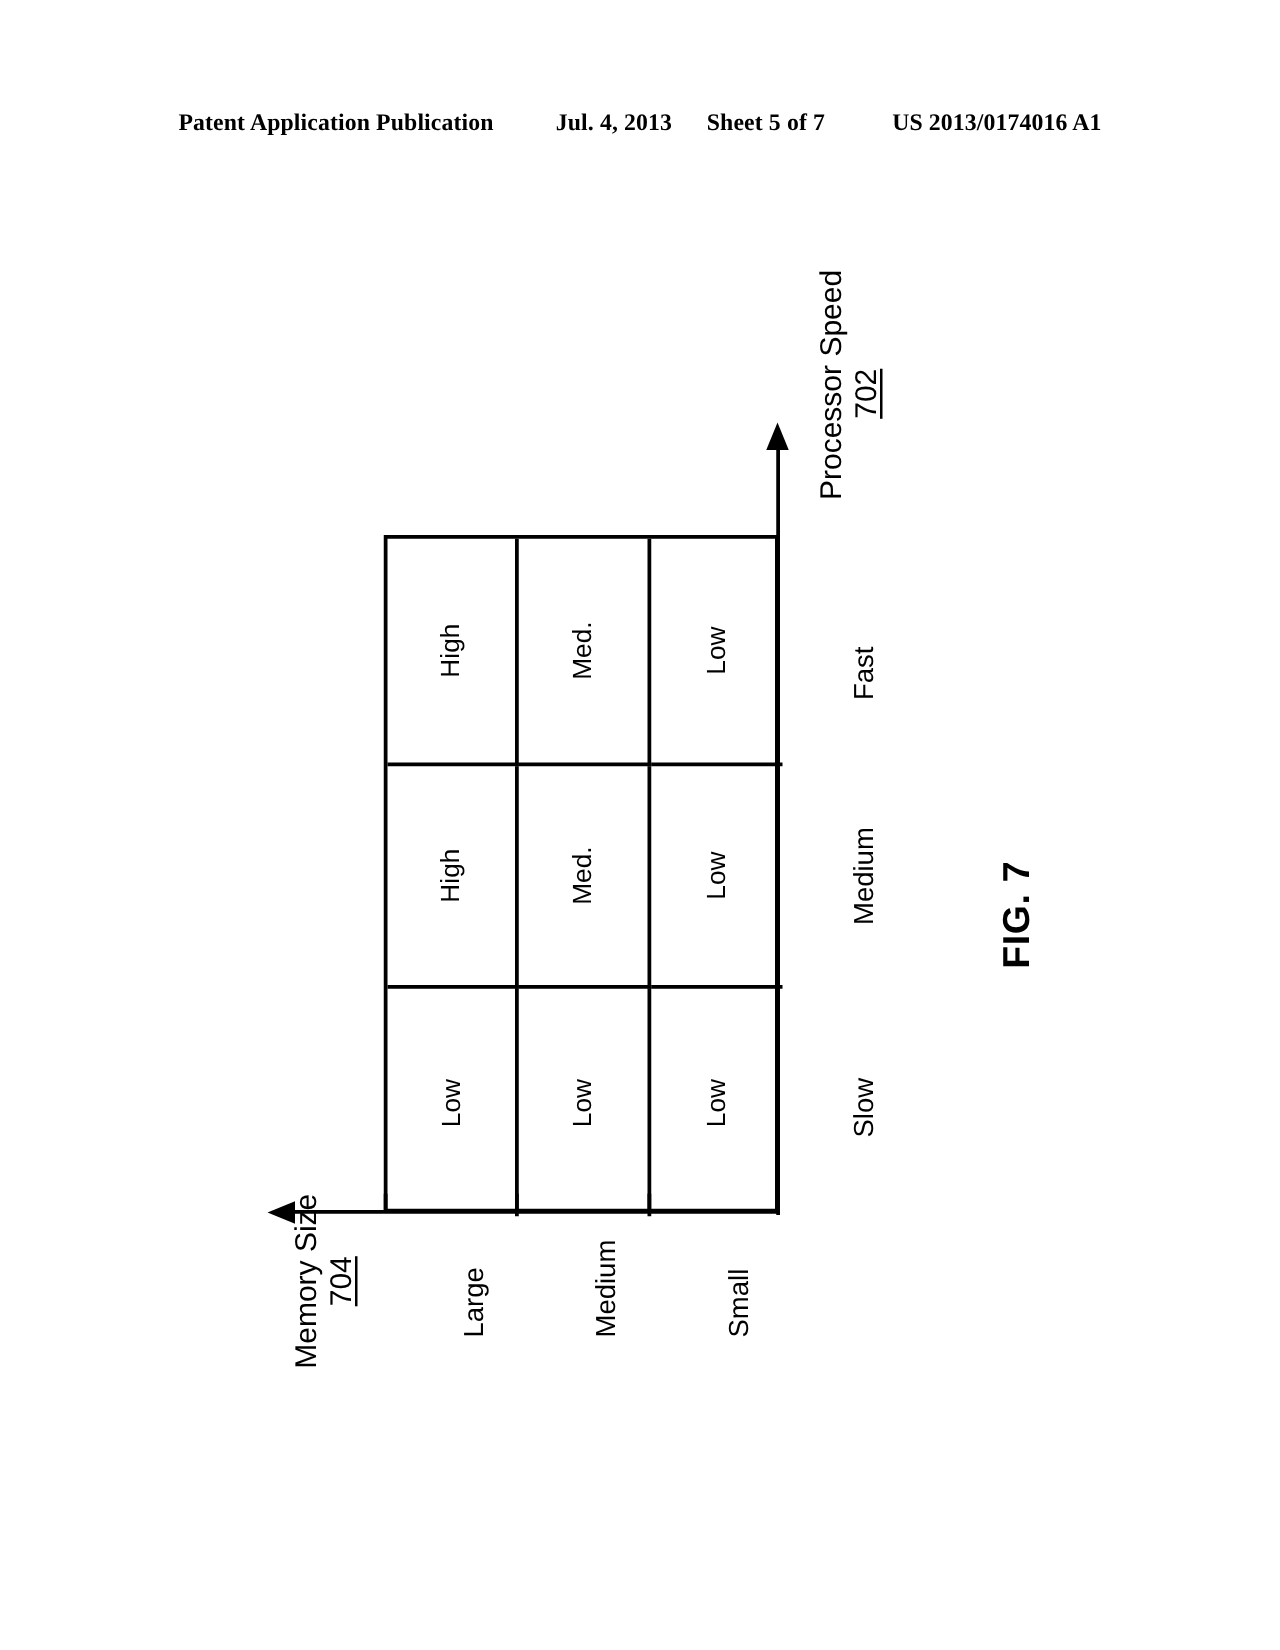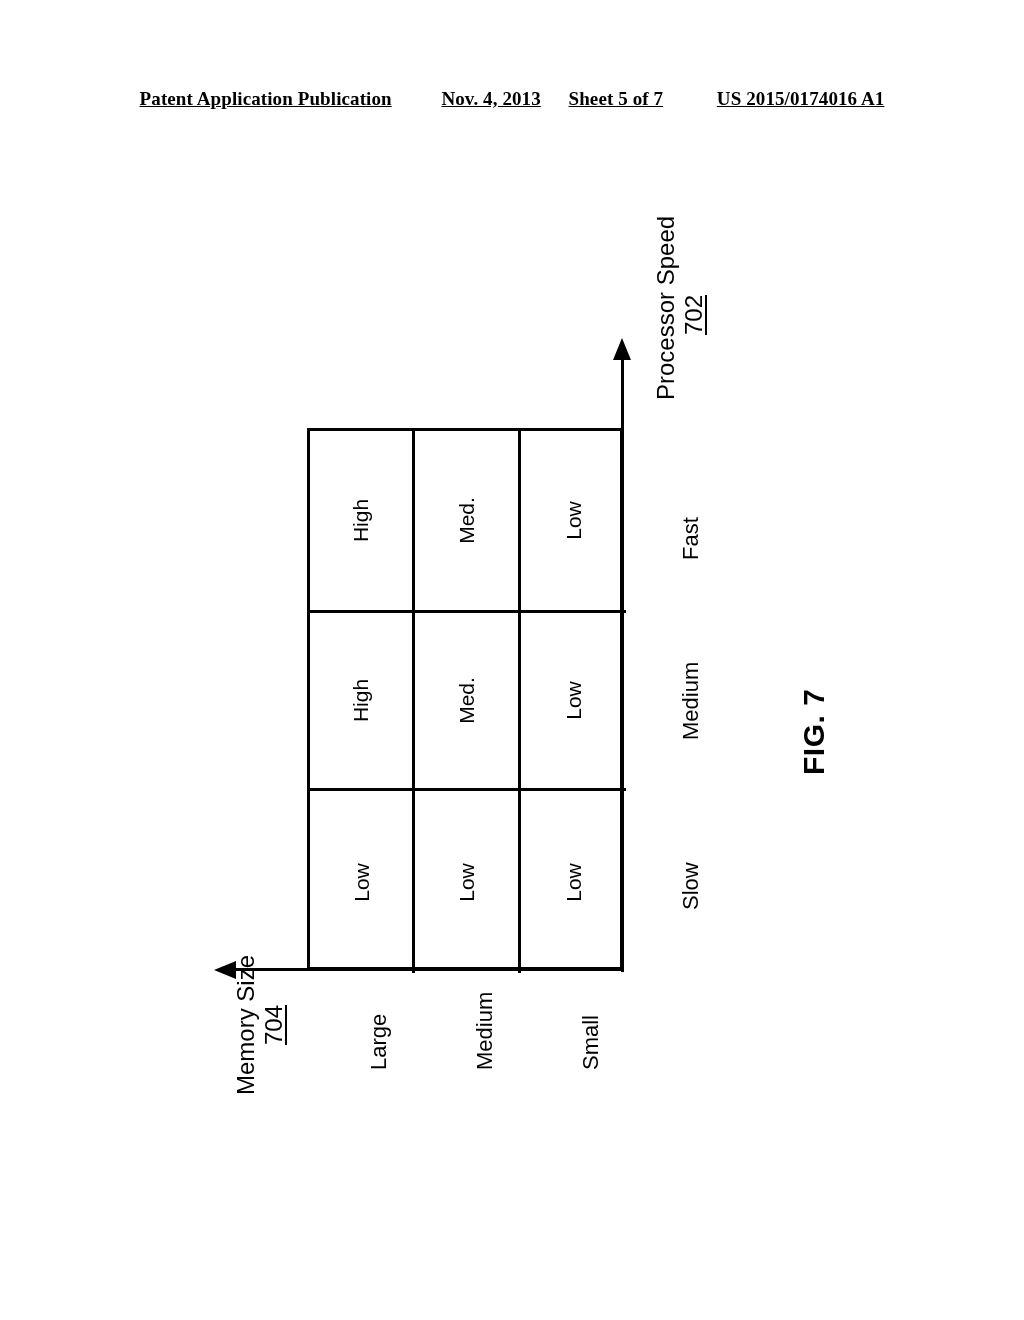--- a/index.html
+++ b/index.html
@@ -22,21 +22,21 @@
     top: 88px;
     left: 0;
     width: 1024px;
     text-align: center;
     font-family: "Liberation Serif", serif;
     font-weight: bold;
     font-size: 19px;
     letter-spacing: 0.1px;
     white-space: nowrap;
   }
-  .patent-header .seg { display: inline-block; vertical-align: baseline; text-decoration: underline; }
+  .patent-header .seg { display: inline-block; vertical-align: baseline; }
   .gap-a { display: inline-block; width: 40px; }
   .gap-b { display: inline-block; width: 18px; }
   .gap-c { display: inline-block; width: 44px; }
 
   
   .figure {
     position: absolute;
     left: 0;
     top: 0;
     width: 1024px;
@@ -160,25 +160,25 @@
     font-weight: bold;
     letter-spacing: 0.5px;
   }
 </style>
 </head>
 <body>
 
 <div class="patent-header">
   <span class="seg">Patent Application Publication</span>
   <span class="gap-a"></span>
-  <span class="seg">Nov. 4, 2013</span>
+  <span class="seg">Jul. 4, 2013</span>
   <span class="gap-b"></span>
   <span class="seg">Sheet 5 of 7</span>
   <span class="gap-c"></span>
-  <span class="seg">US 2015/0174016 A1</span>
+  <span class="seg">US 2013/0174016 A1</span>
 </div>
 
 <div class="figure">
 
   <div class="matrix">
     <div class="cell">
       <span class="cell-label">High</span>
     </div>
     <div class="cell">
       <span class="cell-label">Med.</span>

